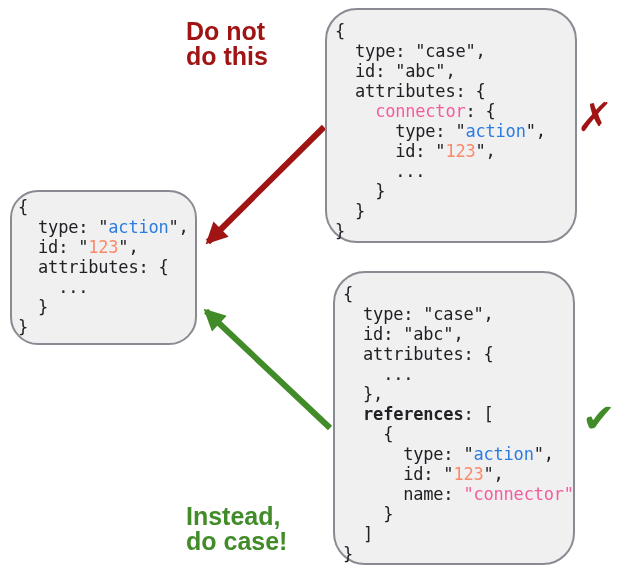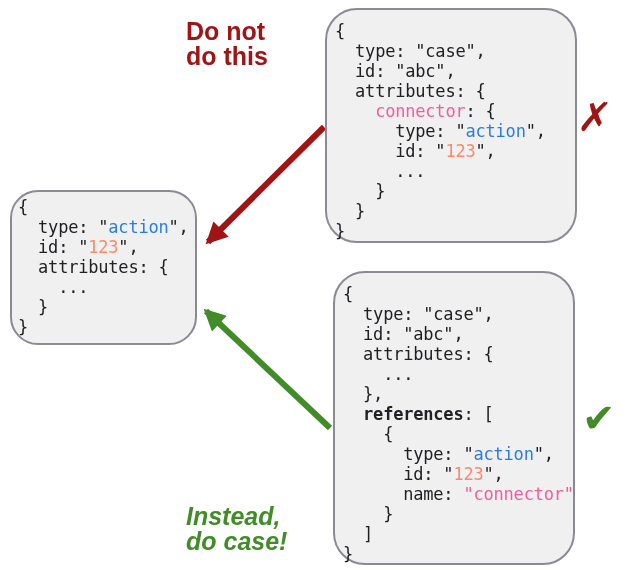--- a/index.html
+++ b/index.html
@@ -21,21 +21,21 @@
   }
   .box-action{ left:10px; top:190px; width:187px; height:155px; border-radius:28px; padding:5px 6px 0 6px;}
   .box-nested{ left:325px; top:8px;  width:252px; height:235px; border-radius:32px; padding:11px 8px 0 8px;}
   .box-refs  { left:333px; top:271px; width:242px; height:294px; border-radius:32px; padding:11px 6px 0 8px;}
   .code-line{white-space:pre;}
   .label{
     position:absolute; width:160px; text-align:left;
     font-size:25px; line-height:25px; font-weight:bold;
   }
   .label-red{ left:186px; top:19px;  color:var(--red); }
-  .label-green{ left:186px; top:504px; color:var(--green);font-style:italic; }
+  .label-green{ left:186px; top:504px; color:var(--green); }
   .mark{position:absolute; font-family:"DejaVu Sans", sans-serif; font-weight:bold; line-height:1;}
   .mark-cross{ left:578px; top:97px;  font-size:40px; color:var(--red); font-style:italic; transform:skewX(-6deg);}
   .mark-check{ left:582px; top:398px; font-size:40px; color:var(--green);}
 </style>
 </head>
 <body>
 
 <div class="canvas">
 
   <svg class="arrows" width="628" height="576" viewBox="0 0 628 576">

